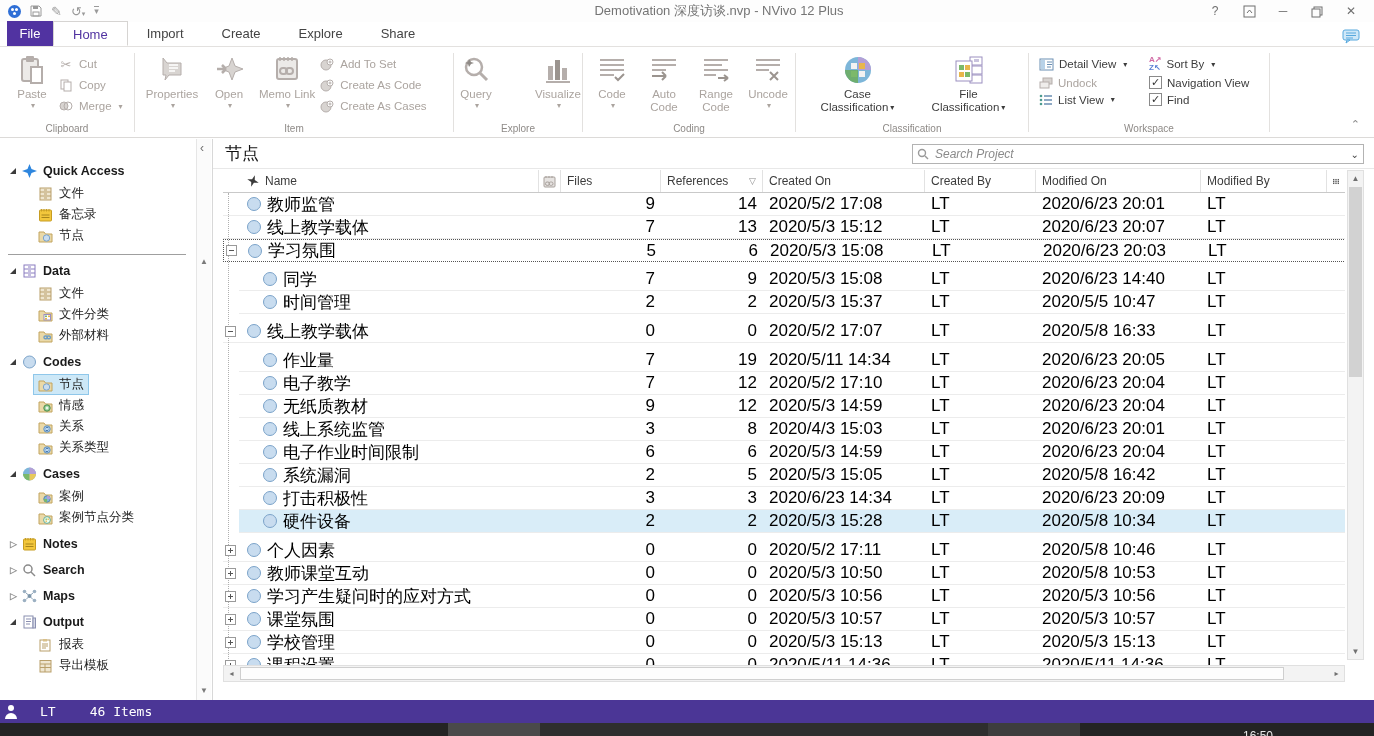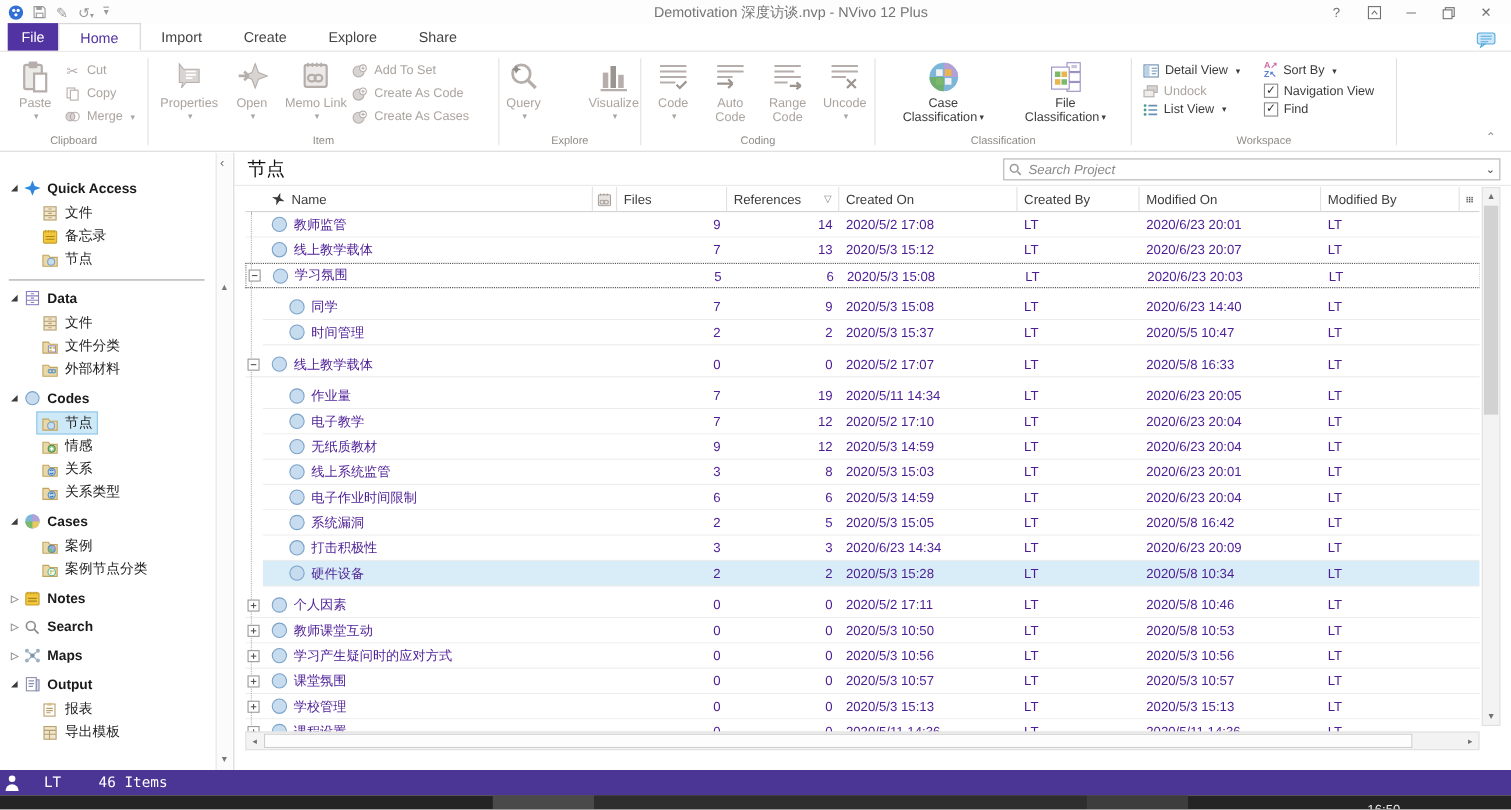--- a/index.html
+++ b/index.html
@@ -77,21 +77,21 @@
   .searchbox input::placeholder{color:#8a8a8a;}
   .sb-chev{color:#444;font-size:10px;}
   
   .grid{position:absolute;top:31px;left:10px;right:29px;bottom:20px;overflow:hidden;}
   .gridhdr{display:flex;height:23px;border-bottom:1px solid #c9c9c9;font-size:12px;color:#3c3c3c;
            align-items:center;}
   .gridhdr .cell{border-right:1px solid #e2e2e2;height:100%;display:flex;align-items:center;
                  padding:0 6px;overflow:hidden;}
   .rows{position:relative;}
   .rows::before{content:"";position:absolute;left:5px;top:0;bottom:0;border-left:1px dotted #b0b0b0;}
-  .trow{display:flex;height:23px;border-bottom:1px solid #ececec;font-size:12px;color:#4c1d95;
+  .trow{display:flex;height:23px;border-bottom:1px solid #ececec;font-size:17px;color:#000000;
         align-items:center;background:#fff;width:1123px;}
   .trow.lvl1{margin-left:16px;width:1107px;}
   .trow.focused{border:1px dotted #555;}
   .trow.selected{background:#d9edf8;}
   .gapline{height:6px;}
   .cell{padding:0 6px;height:100%;display:flex;align-items:center;overflow:hidden;white-space:nowrap;}
   .c-exp{width:18px;padding:0 0 0 2px;}
   .c-name{width:298px;gap:6px;}
   .trow.lvl1 .c-name{width:282px;}
   .c-memo{width:22px;justify-content:center;}
@@ -924,21 +924,21 @@
           </div>
           <div class="trow lvl1">
             <div class="cell c-exp"></div>
             <div class="cell c-name">
               <span class="nodecirc"></span>
               <span>线上系统监管</span>
             </div>
             <div class="cell c-memo"></div>
             <div class="cell c-files">3</div>
             <div class="cell c-refs">8</div>
-            <div class="cell c-con">2020/5/3 15:03</div>
+            <div class="cell c-con">2020/4/3 15:03</div>
             <div class="cell c-cby">LT</div>
             <div class="cell c-mon">2020/6/23 20:01</div>
             <div class="cell c-mby">LT</div>
           </div>
           <div class="trow lvl1">
             <div class="cell c-exp"></div>
             <div class="cell c-name">
               <span class="nodecirc"></span>
               <span>电子作业时间限制</span>
             </div>

